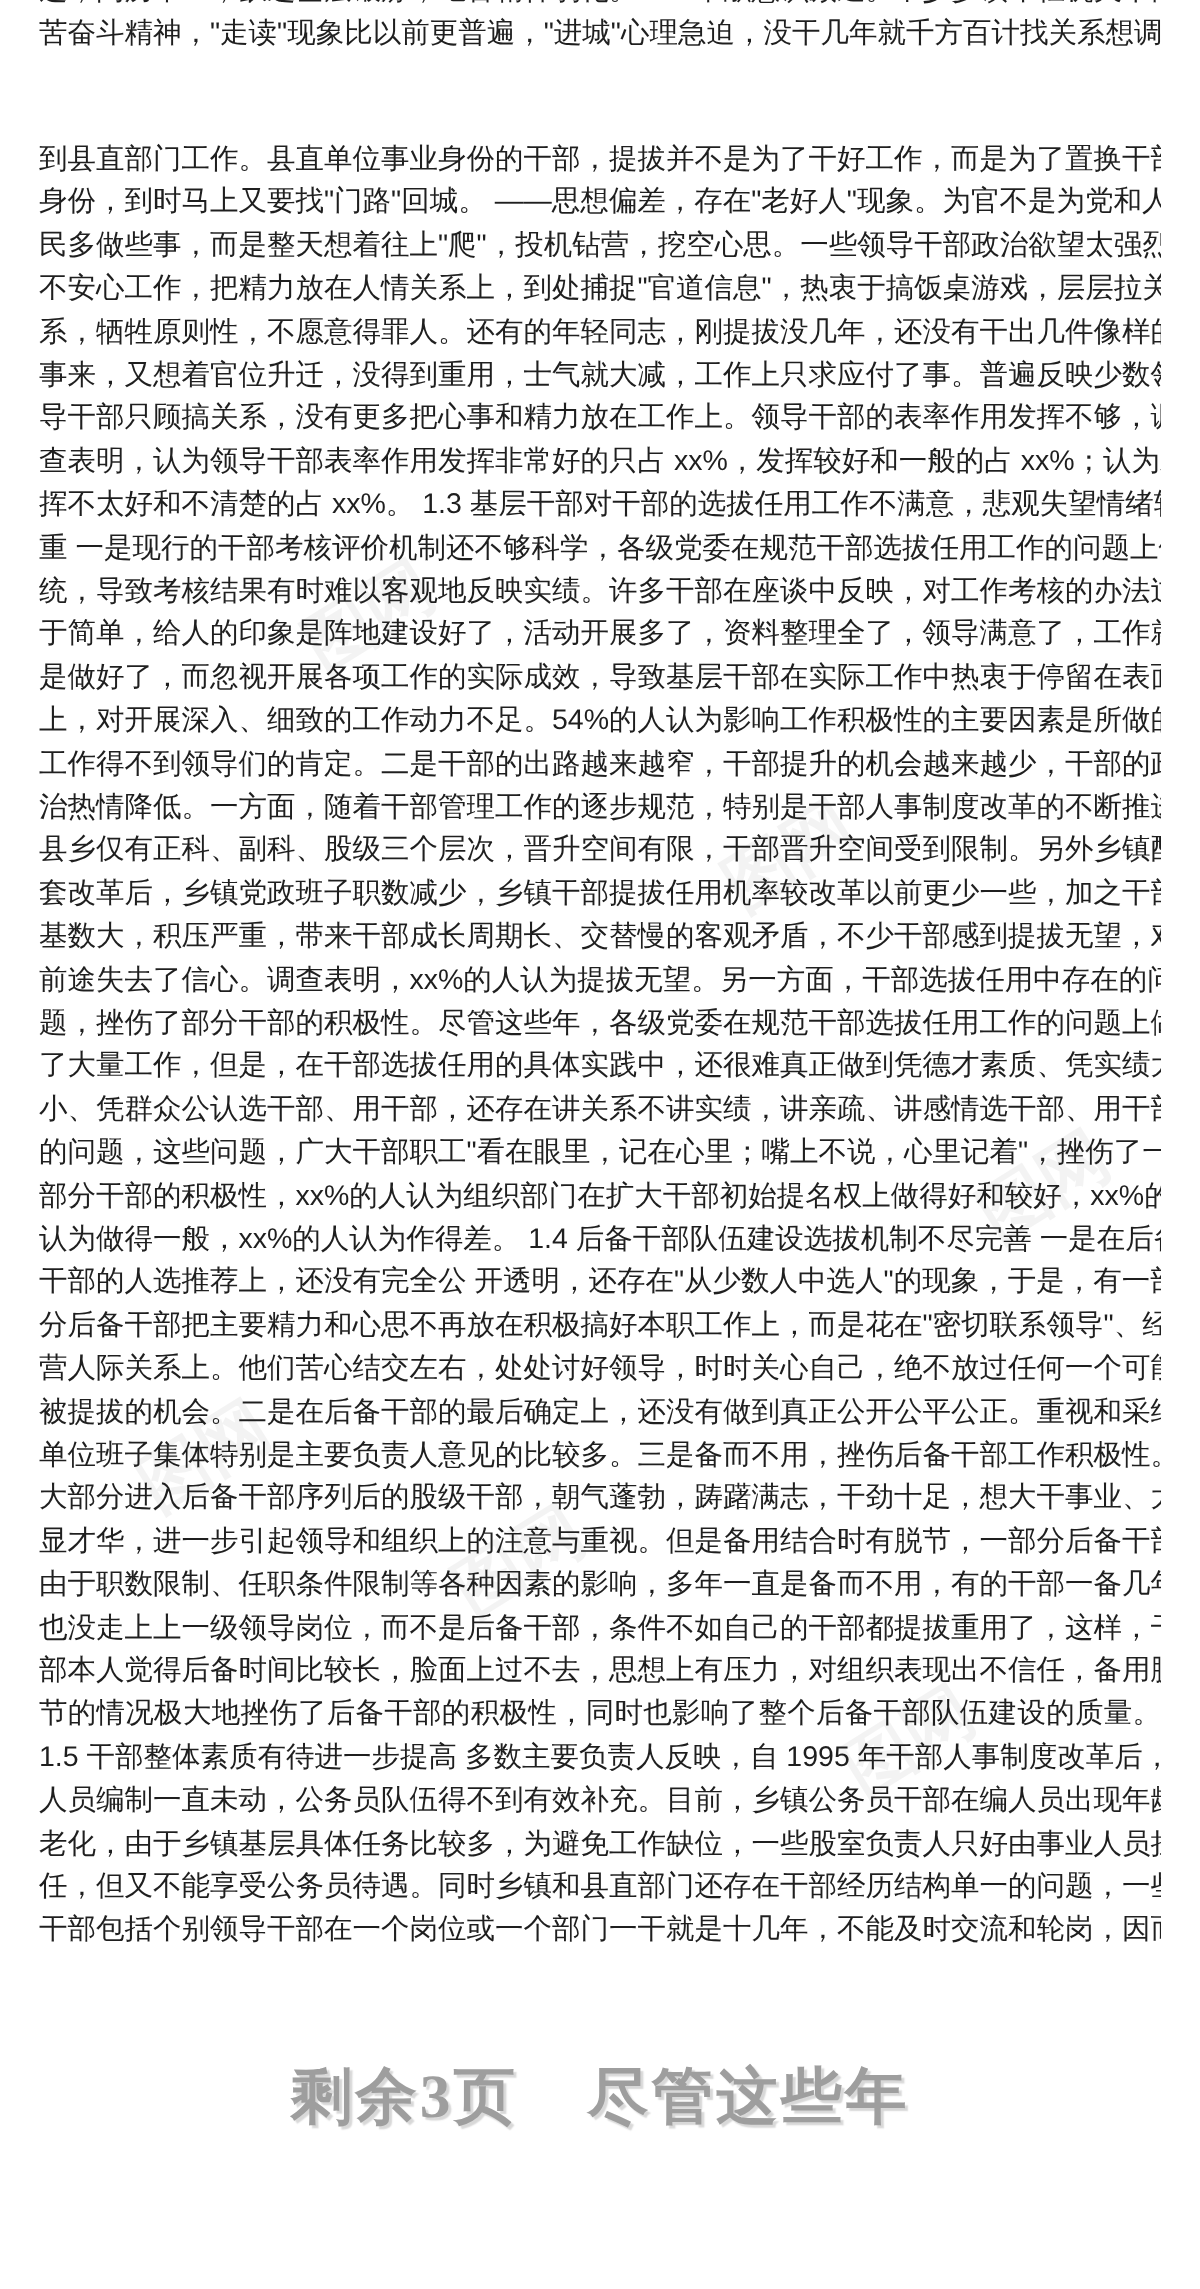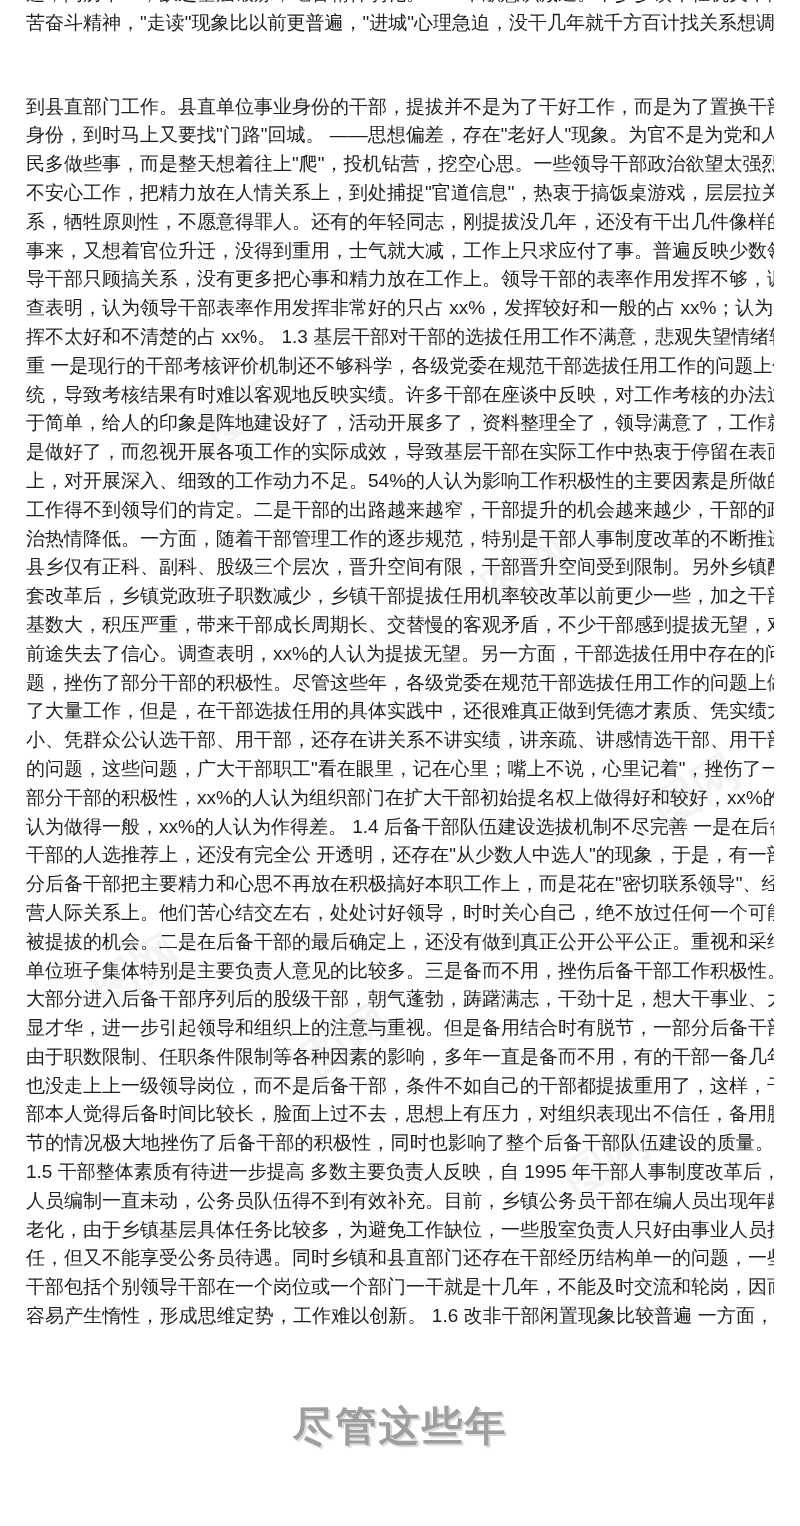--- a/index.html
+++ b/index.html
@@ -124,20 +124,20 @@
       <div class="line">显才华，进一步引起领导和组织上的注意与重视。但是备用结合时有脱节，一部分后备干部</div>
       <div class="line">由于职数限制、任职条件限制等各种因素的影响，多年一直是备而不用，有的干部一备几年，</div>
       <div class="line">也没走上上一级领导岗位，而不是后备干部，条件不如自己的干部都提拔重用了，这样，干</div>
       <div class="line">部本人觉得后备时间比较长，脸面上过不去，思想上有压力，对组织表现出不信任，备用脱</div>
       <div class="line">节的情况极大地挫伤了后备干部的积极性，同时也影响了整个后备干部队伍建设的质量。</div>
       <div class="line">1.5 干部整体素质有待进一步提高 多数主要负责人反映，自 1995 年干部人事制度改革后，</div>
       <div class="line">人员编制一直未动，公务员队伍得不到有效补充。目前，乡镇公务员干部在编人员出现年龄</div>
       <div class="line">老化，由于乡镇基层具体任务比较多，为避免工作缺位，一些股室负责人只好由事业人员担</div>
       <div class="line">任，但又不能享受公务员待遇。同时乡镇和县直部门还存在干部经历结构单一的问题，一些</div>
       <div class="line">干部包括个别领导干部在一个岗位或一个部门一干就是十几年，不能及时交流和轮岗，因而</div>
-      <div class="line">容易产生惰性，形成思维定势，工作难以创新。 1.6 改非干部闲置现象比较普遍 一方面，</div>
     </div>
 
   <div class="footer-banner">
+    <span>剩余3页</span>
     <span>尽管这些年</span>
   </div>
 
 </div>
 
 </body></html>

